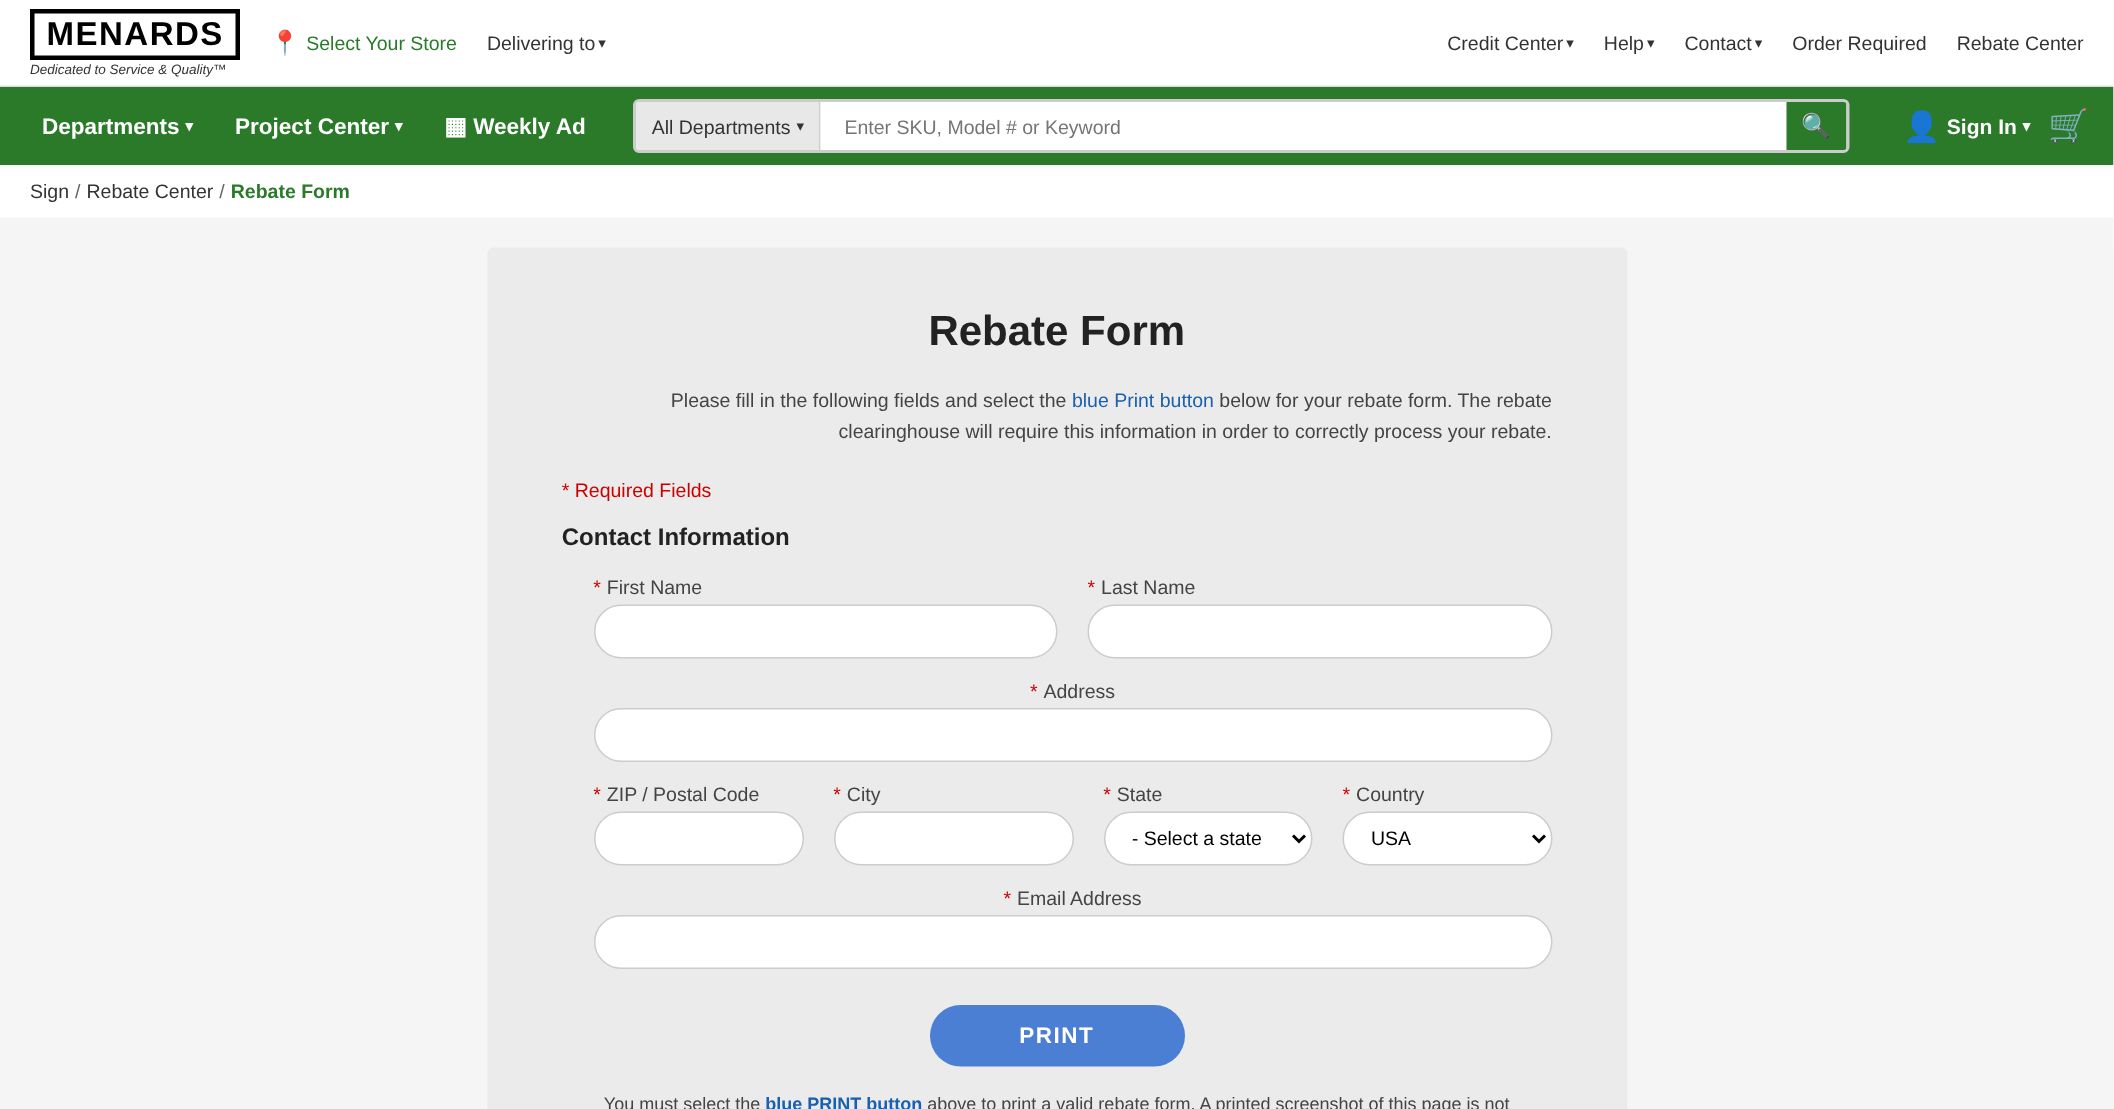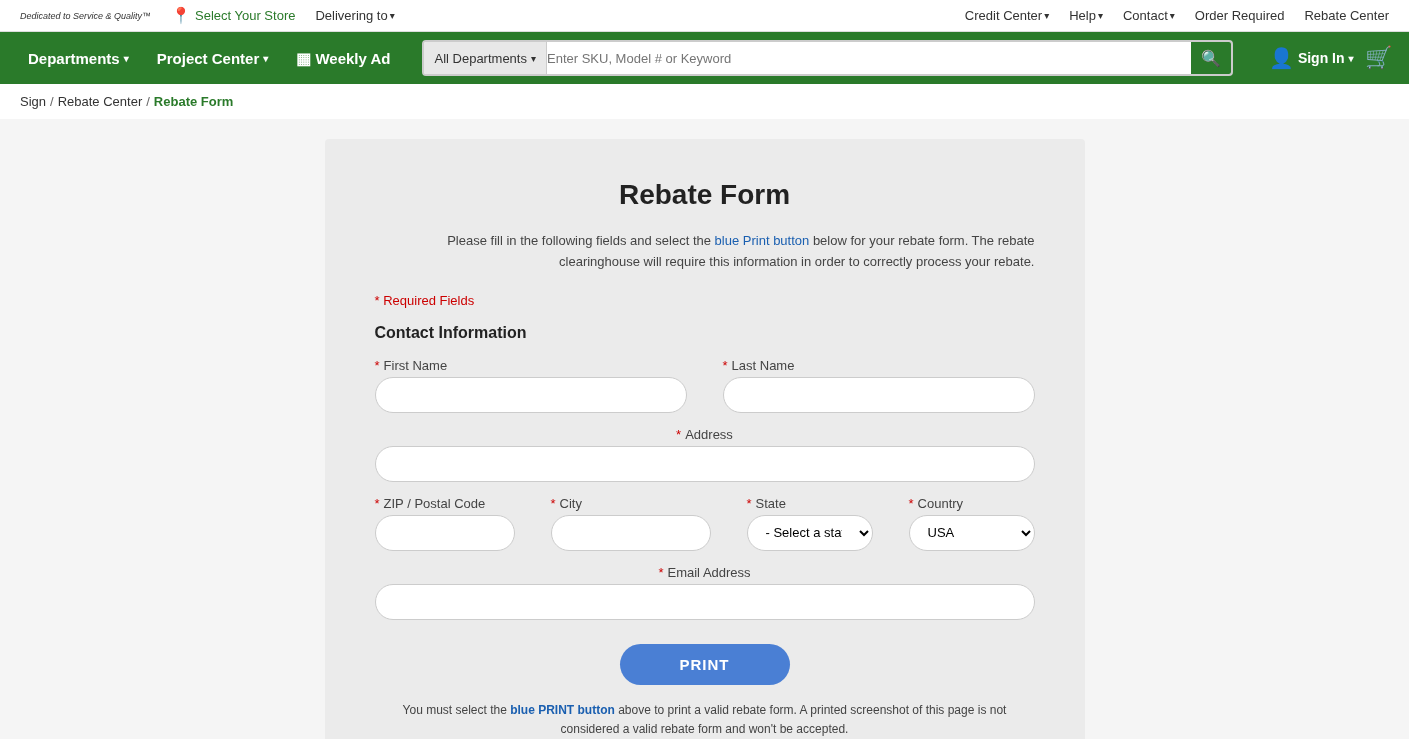--- a/index.html
+++ b/index.html
@@ -79,21 +79,21 @@
       font-size: 13px;
       color: #333;
       cursor: pointer;
       gap: 4px;
       white-space: nowrap;
     }
     .search-input {
       flex: 1;
       border: none;
       outline: none;
-      padding: 0 0;
+      padding: 0 16px;
       font-size: 13px;
       height: 100%;
     }
     .search-btn {
       background: #2a7a2a;
       border: none;
       color: #fff;
       width: 40px;
       height: 100%;
       cursor: pointer;
@@ -166,22 +166,23 @@
       margin-bottom: 16px;
     }
     .section-title {
       font-size: 16px;
       font-weight: 700;
       color: #222;
       margin-bottom: 16px;
     }
     .form-row {
       display: flex;
-      gap: 36px;
+      gap: 20px;
       margin-bottom: 14px;
+      margin-left: 21px;
     }
     .form-group {
       display: flex;
       flex-direction: column;
       flex: 1;
       gap: 4px;
     }
     .form-group label {
       font-size: 13px;
       color: #444;
@@ -226,20 +227,21 @@
       line-height: 1.6;
     }
     .print-note span.blue { color: #1a5fb0; font-weight: 600; }
   </style>
 </head>
 <body>
 
 <div class="top-bar">
   <div class="top-bar-left">
     <div class="logo-wrapper">
+      <div class="logo-box">MENARDS</div>
       <div class="logo-tagline">Dedicated to Service &amp; Quality™</div>
     </div>
     <div class="store-selector">
       <span class="pin-icon">📍</span>
       <span>Select Your Store</span>
     </div>
     <div class="delivering-to">
       <span>Delivering to</span>
       <span class="chevron">▾</span>
     </div>

